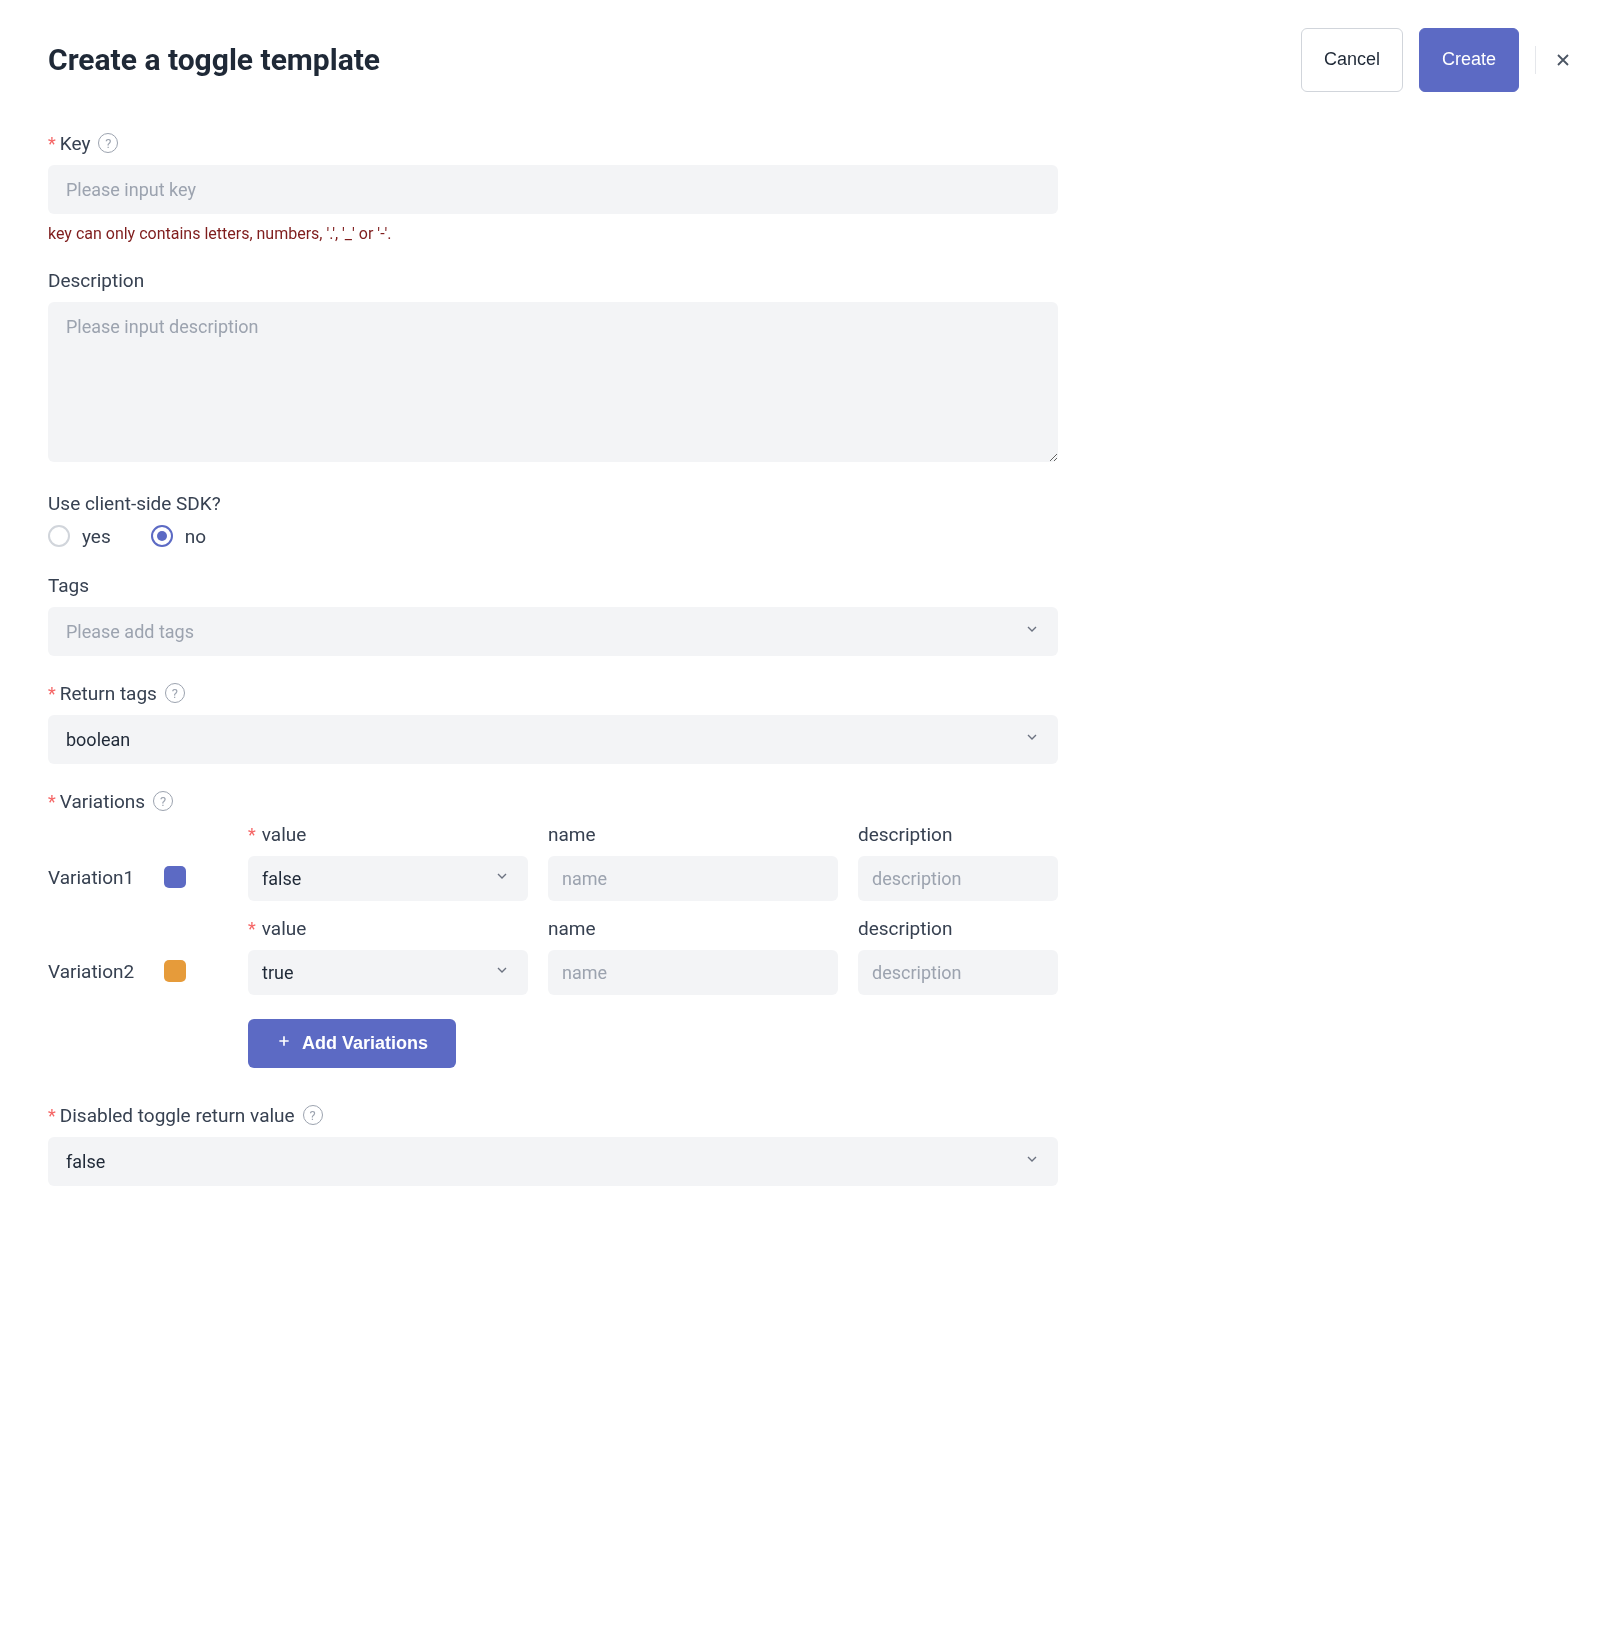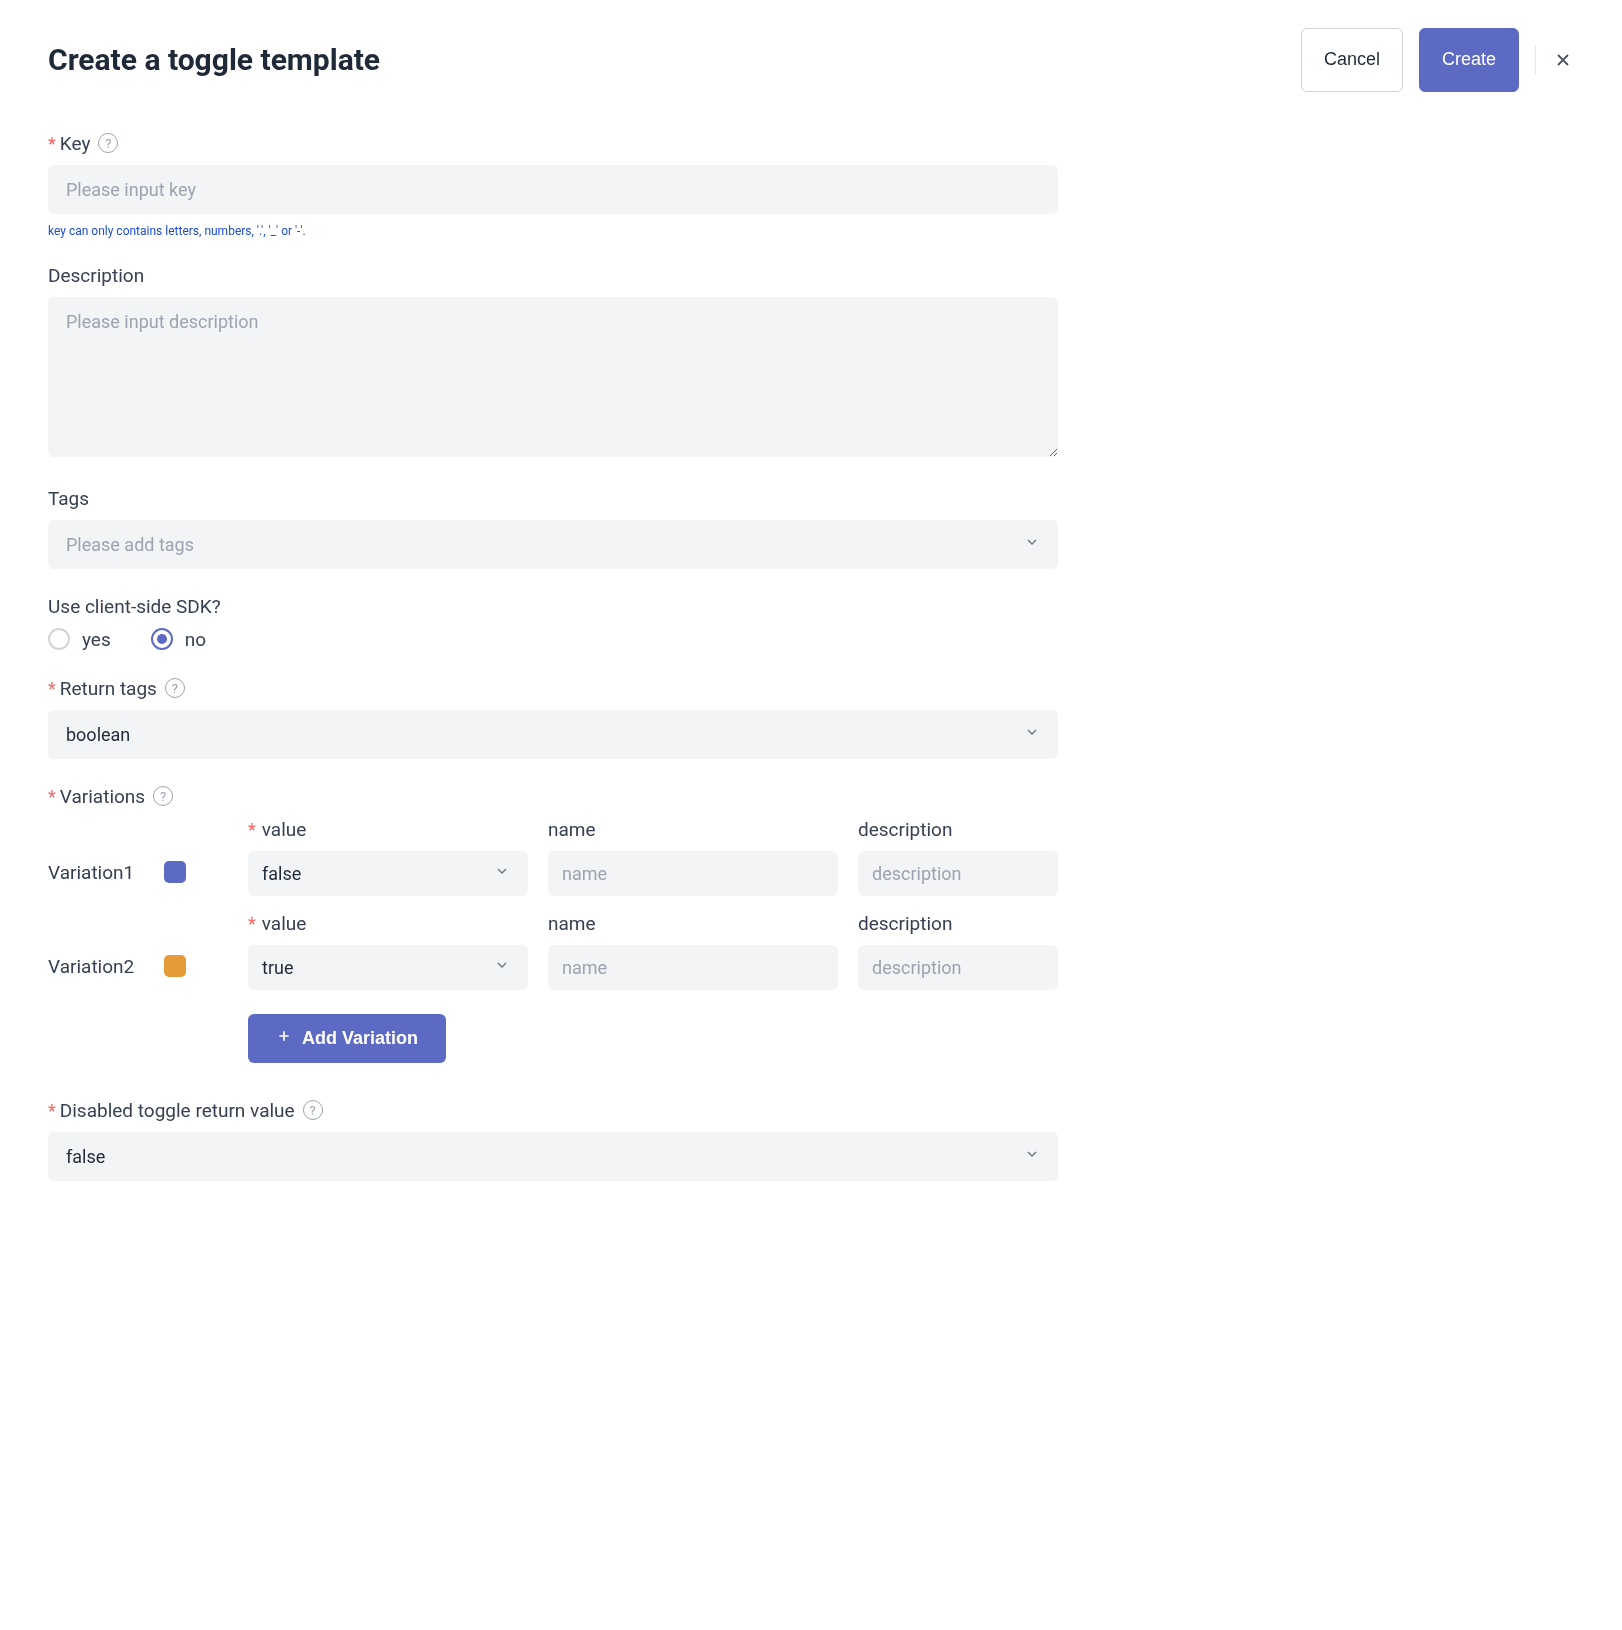--- a/index.html
+++ b/index.html
@@ -103,22 +103,22 @@
       font-size: 18px;
       color: #1f2937;
       font-family: inherit;
     }
     .text-input::placeholder, .textarea::placeholder { color: #9ca3af; }
     .textarea {
       min-height: 160px;
       resize: vertical;
     }
     .hint {
-      font-size: 12px;
-      color: #1d4ed8;
+      font-size: 16px;
+      color: #7f1d1d;
       margin-top: 10px;
     }
     .select-wrapper {
       position: relative;
     }
     .select-display {
       width: 100%;
       background: #f3f4f6;
       border: none;
       border-radius: 6px;
@@ -271,52 +271,52 @@
 
   <div class="field">
     <div class="field-label">
       <span>Description</span>
     </div>
     <textarea class="textarea" placeholder="Please input description" style=""></textarea>
   </div>
 
   <div class="field">
     <div class="field-label">
-      <span>Tags</span>
-    </div>
-    <div class="select-wrapper">
-      <div class="select-display placeholder">Please add tags</div>
-      <span class="chevron">
-        <svg viewBox="0 0 24 24" fill="none" stroke="#6b7280" stroke-width="2">
-            <path d="M6 9l6 6 6-6"></path>
-          </svg>
-      </span>
-    </div>
-  </div>
-
-  <div class="field">
-    <div class="field-label">
       <span>Use client-side SDK?</span>
     </div>
     <div class="radio-group">
       <div class="radio-item">
         <span class="radio-circle"></span>
         <span class="radio-label">yes</span>
       </div>
       <div class="radio-item">
         <span class="radio-circle checked">
             <span class="radio-inner"></span>
           </span>
         <span class="radio-label">no</span>
       </div>
     </div>
   </div>
 
   <div class="field">
     <div class="field-label">
+      <span>Tags</span>
+    </div>
+    <div class="select-wrapper">
+      <div class="select-display placeholder">Please add tags</div>
+      <span class="chevron">
+        <svg viewBox="0 0 24 24" fill="none" stroke="#6b7280" stroke-width="2">
+            <path d="M6 9l6 6 6-6"></path>
+          </svg>
+      </span>
+    </div>
+  </div>
+
+  <div class="field">
+    <div class="field-label">
       <span><span class="required-star">*</span><span>Return tags</span></span>
       <span class="help-icon">?</span>
     </div>
     <div class="select-wrapper">
       <div class="select-display">boolean</div>
       <span class="chevron">
         <svg viewBox="0 0 24 24" fill="none" stroke="#6b7280" stroke-width="2">
             <path d="M6 9l6 6 6-6"></path>
           </svg>
       </span>
@@ -392,21 +392,21 @@
           <input class="var-input" type="text" placeholder="description" style="">
         </div>
       </div>
 
     </div>
 
     <button class="btn-add">
       <span class="plus-icon"><svg viewBox="0 0 24 24" fill="none" stroke="#fff" stroke-width="2.5">
             <path d="M12 5v14M5 12h14"></path>
           </svg></span>
-      <span>Add Variation</span>
+      <span>Add Variations</span>
     </button>
   </div>
 
   <div class="field field-disabled-return">
     <div class="field-label">
       <span><span class="required-star">*</span><span>Disabled toggle return value</span></span>
       <span class="help-icon">?</span>
     </div>
     <div class="select-wrapper">
       <div class="select-display">false</div>

